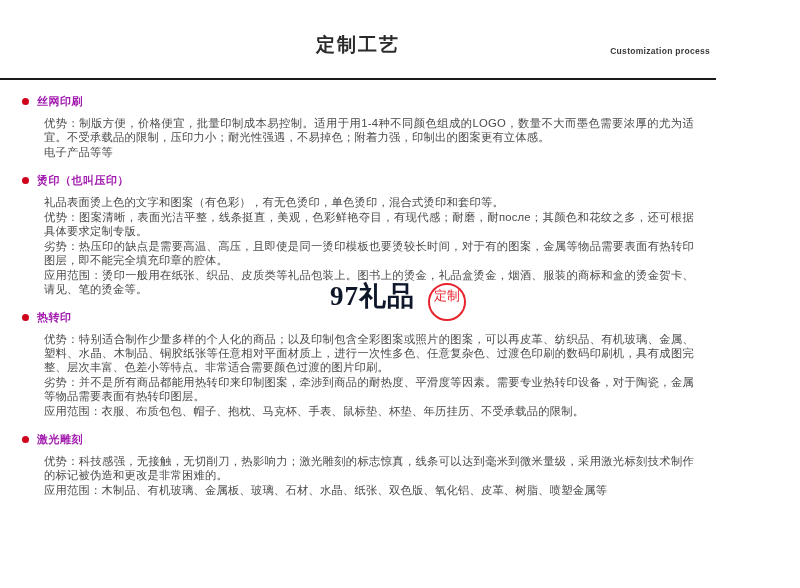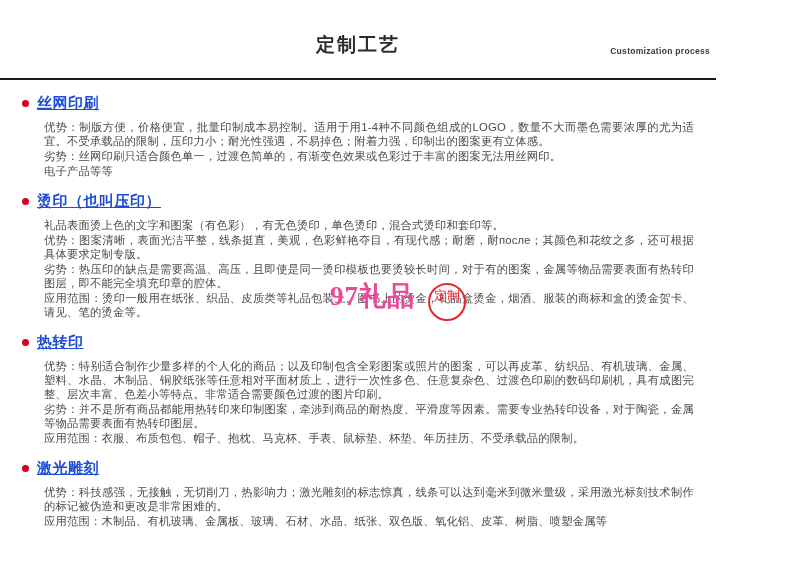--- a/index.html
+++ b/index.html
@@ -60,45 +60,44 @@
   }
   .bullet {
     width: 7px;
     height: 7px;
     border-radius: 50%;
     background: #d0021b;
     margin-right: 8px;
     flex: none;
   }
   .sec-title {
-    font-size: 15px;
+    font-size: 11px;
     font-weight: bold;
-    color: #1d4ed8;
+    color: #a21caf;
     letter-spacing: 0.5px;
-    text-decoration: underline;
   }
   .para {
     font-size: 11.3px;
     line-height: 14px;
     color: #4a4a4a;
     margin: 0 0 1px 22px;
     text-align: justify;
     letter-spacing: 0.2px;
   }
   .watermark {
     position: absolute;
     left: 330px;
     top: 278px;
     pointer-events: none;
     user-select: none;
   }
   .wm-text {
     font-size: 27px;
     font-weight: bold;
-    color: #ec4899;
+    color: #0f172a;
     letter-spacing: 1px;
     font-family: "Liberation Serif", serif;
   }
   .wm-stamp {
     position: absolute;
     left: 98px;
     top: 5px;
     width: 38px;
     height: 38px;
     border: 2px solid #e8242e;
@@ -125,21 +124,20 @@
   <div class="rule"></div>
 
   <div class="content">
 
     <div class="section">
       <div class="sec-head">
         <span class="bullet"></span>
         <span class="sec-title">丝网印刷</span>
       </div>
       <p class="para">优势：制版方便，价格便宜，批量印制成本易控制。适用于用1-4种不同颜色组成的LOGO，数量不大而墨色需要浓厚的尤为适宜。不受承载品的限制，压印力小；耐光性强遇，不易掉色；附着力强，印制出的图案更有立体感。</p>
-      <p class="para">劣势：丝网印刷只适合颜色单一，过渡色简单的，有渐变色效果或色彩过于丰富的图案无法用丝网印。</p>
       <p class="para">电子产品等等</p>
     </div>
 
     <div class="section">
       <div class="sec-head">
         <span class="bullet"></span>
         <span class="sec-title">烫印（也叫压印）</span>
       </div>
       <p class="para">礼品表面烫上色的文字和图案（有色彩），有无色烫印，单色烫印，混合式烫印和套印等。</p>
       <p class="para">优势：图案清晰，表面光洁平整，线条挺直，美观，色彩鲜艳夺目，有现代感；耐磨，耐после；其颜色和花纹之多，还可根据具体要求定制专版。</p>

